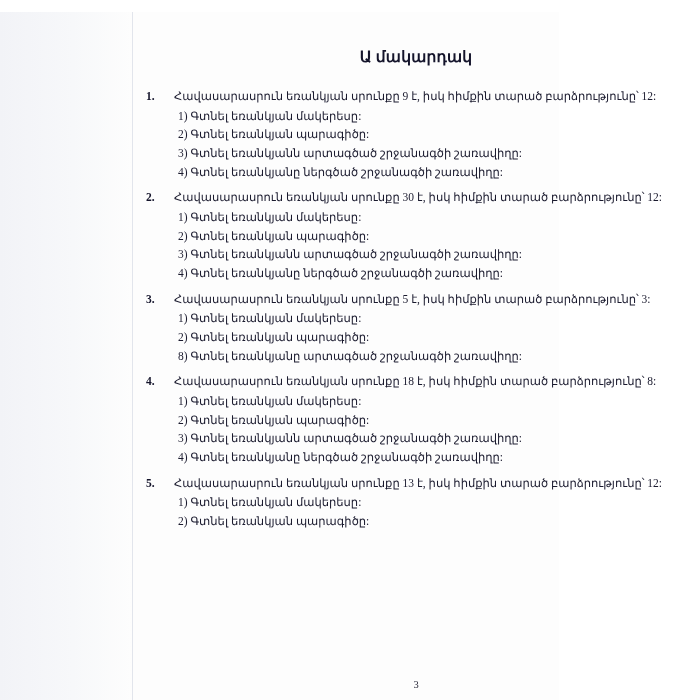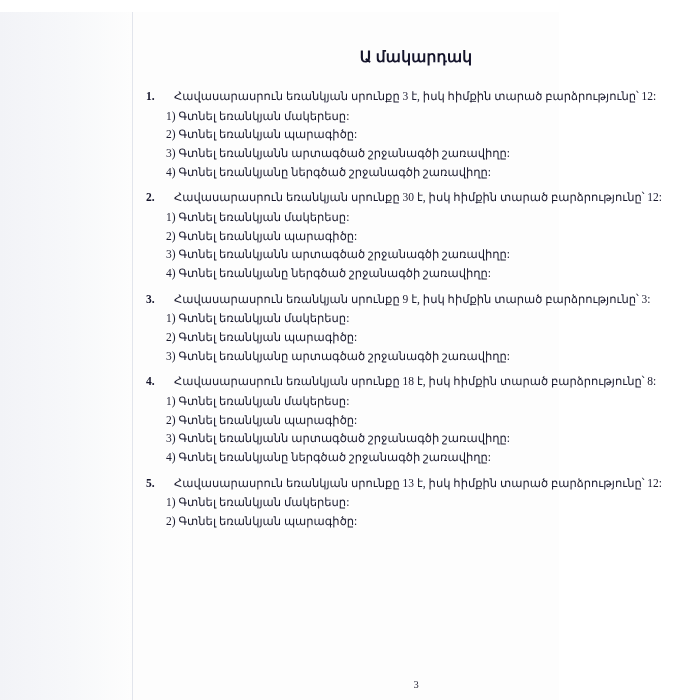--- a/index.html
+++ b/index.html
@@ -68,21 +68,21 @@
     color: #14142b;
     line-height: 1.55;
   }
   .q-text {
     flex: 1 1 auto;
     font-size: 11.5px;
     line-height: 1.55;
     color: #1a1a2e;
   }
   .answers {
-    margin-left: 20px;
+    margin-left: 32px;
     margin-top: 1px;
   }
   .answer {
     font-size: 11.5px;
     line-height: 1.62;
     color: #1a1a2e;
     white-space: nowrap;
   }
   .page-number {
     position: absolute;
@@ -101,21 +101,21 @@
   <div class="binding-edge"></div>
 
   <div class="content">
     <div class="doc-title">Ա մակարդակ</div>
 
     <div class="questions">
 
       <div class="question">
         <div class="q-head">
           <div class="q-num">1.</div>
-          <div class="q-text">Հավասարասրուն եռանկյան սրունքը 3 է, իսկ հիմքին տարած բարձրությունը՝ 12:</div>
+          <div class="q-text">Հավասարասրուն եռանկյան սրունքը 9 է, իսկ հիմքին տարած բարձրությունը՝ 12:</div>
         </div>
         <div class="answers">
           <div class="answer">1) Գտնել եռանկյան մակերեսը:</div>
           <div class="answer">2) Գտնել եռանկյան պարագիծը:</div>
           <div class="answer">3) Գտնել եռանկյանն արտագծած շրջանագծի շառավիղը:</div>
           <div class="answer">4) Գտնել եռանկյանը ներգծած շրջանագծի շառավիղը:</div>
         </div>
       </div>
 
       <div class="question">
@@ -127,26 +127,26 @@
           <div class="answer">1) Գտնել եռանկյան մակերեսը:</div>
           <div class="answer">2) Գտնել եռանկյան պարագիծը:</div>
           <div class="answer">3) Գտնել եռանկյանն արտագծած շրջանագծի շառավիղը:</div>
           <div class="answer">4) Գտնել եռանկյանը ներգծած շրջանագծի շառավիղը:</div>
         </div>
       </div>
 
       <div class="question">
         <div class="q-head">
           <div class="q-num">3.</div>
-          <div class="q-text">Հավասարասրուն եռանկյան սրունքը 9 է, իսկ հիմքին տարած բարձրությունը՝ 3:</div>
+          <div class="q-text">Հավասարասրուն եռանկյան սրունքը 5 է, իսկ հիմքին տարած բարձրությունը՝ 3:</div>
         </div>
         <div class="answers">
           <div class="answer">1) Գտնել եռանկյան մակերեսը:</div>
           <div class="answer">2) Գտնել եռանկյան պարագիծը:</div>
-          <div class="answer">3) Գտնել եռանկյանը արտագծած շրջանագծի շառավիղը:</div>
+          <div class="answer">8) Գտնել եռանկյանը արտագծած շրջանագծի շառավիղը:</div>
         </div>
       </div>
 
       <div class="question">
         <div class="q-head">
           <div class="q-num">4.</div>
           <div class="q-text">Հավասարասրուն եռանկյան սրունքը 18 է, իսկ հիմքին տարած բարձրությունը՝ 8:</div>
         </div>
         <div class="answers">
           <div class="answer">1) Գտնել եռանկյան մակերեսը:</div>

